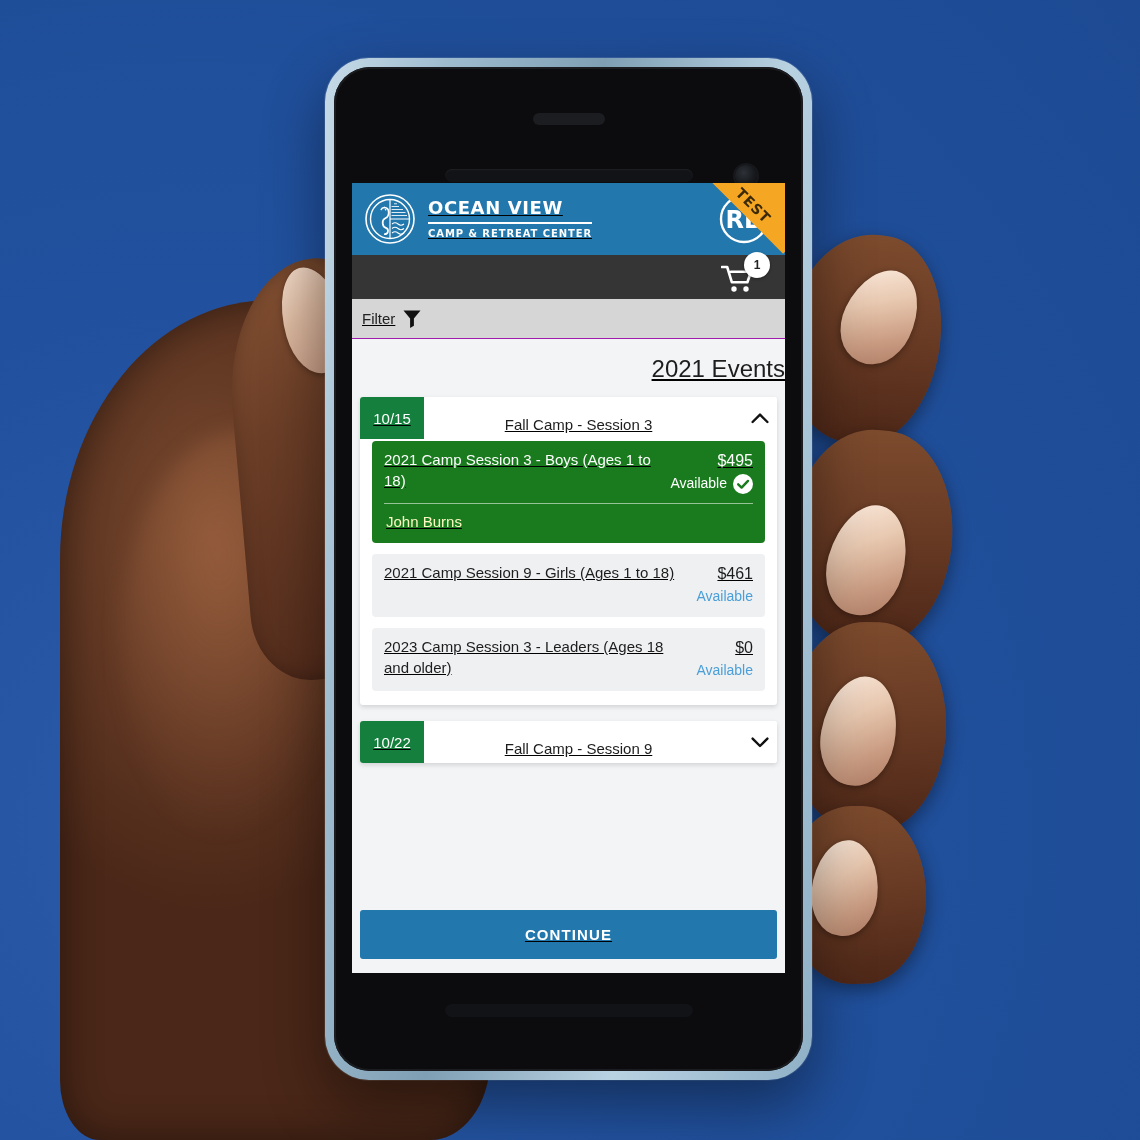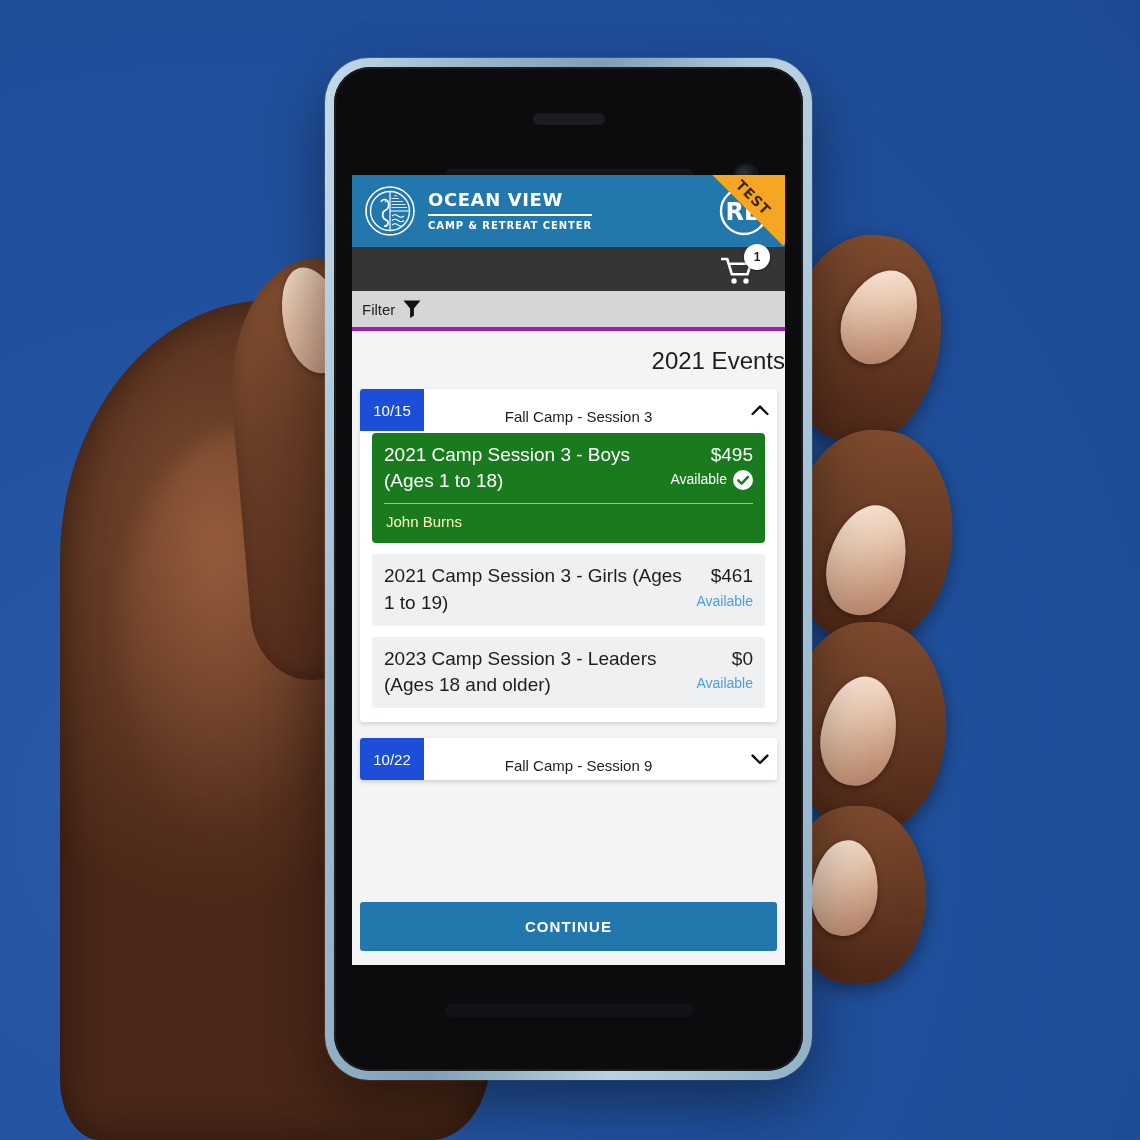--- a/index.html
+++ b/index.html
@@ -145,27 +145,28 @@
     transform: translateX(-50%);
     width: 248px; height: 13px;
     border-radius: 7px;
     background: #121317;
   }
 
   
   .screen {
     position: absolute;
     left: 18px;
-    top: 108px;
+    top: 116px;
     width: 433px;
     height: 790px;
     background: #f2f4f6;
     overflow: hidden;
     display: flex;
     flex-direction: column;
+    text-decoration: underline;
   }
 
   
   .brandbar {
     position: relative;
     height: 72px;
     background: #2277ad;
     display: flex;
     align-items: center;
     padding-left: 12px;
@@ -247,21 +248,21 @@
 
   
   .filterbar {
     height: 40px;
     background: #d6d6d6;
     display: flex;
     align-items: center;
     padding-left: 10px;
     gap: 8px;
     flex: none;
-    border-bottom: 4px solid #a21caf;
+    border-bottom: 1px solid #a21caf;
   }
   .filter-label { font-size: 15px; color: #222; }
   .funnel { width: 18px; height: 20px; }
 
   
   .content {
     flex: 1;
     background: #f2f4f6;
     overflow: hidden;
     display: flex;
@@ -286,21 +287,21 @@
   .event-panel + .event-panel { margin-top: 16px; }
 
   .event-head {
     display: flex;
     align-items: stretch;
     height: 42px;
     background: #ffffff;
     position: relative;
   }
   .date-badge {
-    background: #1d4ed8;
+    background: #15803d;
     color: #fff;
     font-size: 15px;
     display: flex;
     align-items: center;
     justify-content: center;
     min-width: 64px;
     padding: 0 9px;
   }
   .event-name {
     flex: 1;
@@ -334,30 +335,30 @@
   }
   .option:last-child { margin-bottom: 0; }
 
   .option-top {
     display: flex;
     justify-content: space-between;
     align-items: flex-start;
     gap: 10px;
   }
   .opt-name {
-    font-size: 19px;
+    font-size: 15px;
     line-height: 1.38;
     flex: 1;
   }
   .opt-right {
     text-align: right;
     flex: none;
     line-height: 1.38;
   }
-  .opt-price { font-size: 19px; display: block; }
+  .opt-price { font-size: 16px; display: block; }
   .opt-avail {
     font-size: 14px;
     display: inline-flex;
     align-items: center;
     gap: 6px;
   }
 
   .option.selected {
     background: #197b1e;
     color: #ffffff;
@@ -523,21 +524,21 @@
                     </span>
                   </span>
                 </div>
               </div>
               <div class="attendee-rule"></div>
               <div class="attendee">John Burns</div>
             </div>
 
             <div class="option plain">
               <div class="option-top">
-                <div class="opt-name">2021 Camp Session 3 - Girls (Ages 1 to 19)</div>
+                <div class="opt-name">2021 Camp Session 9 - Girls (Ages 1 to 18)</div>
                 <div class="opt-right">
                   <span class="opt-price">$461</span>
                   <span class="opt-avail">Available</span>
                 </div>
               </div>
             </div>
 
             <div class="option plain">
               <div class="option-top">
                 <div class="opt-name">2023 Camp Session 3 - Leaders (Ages 18 and older)</div>

